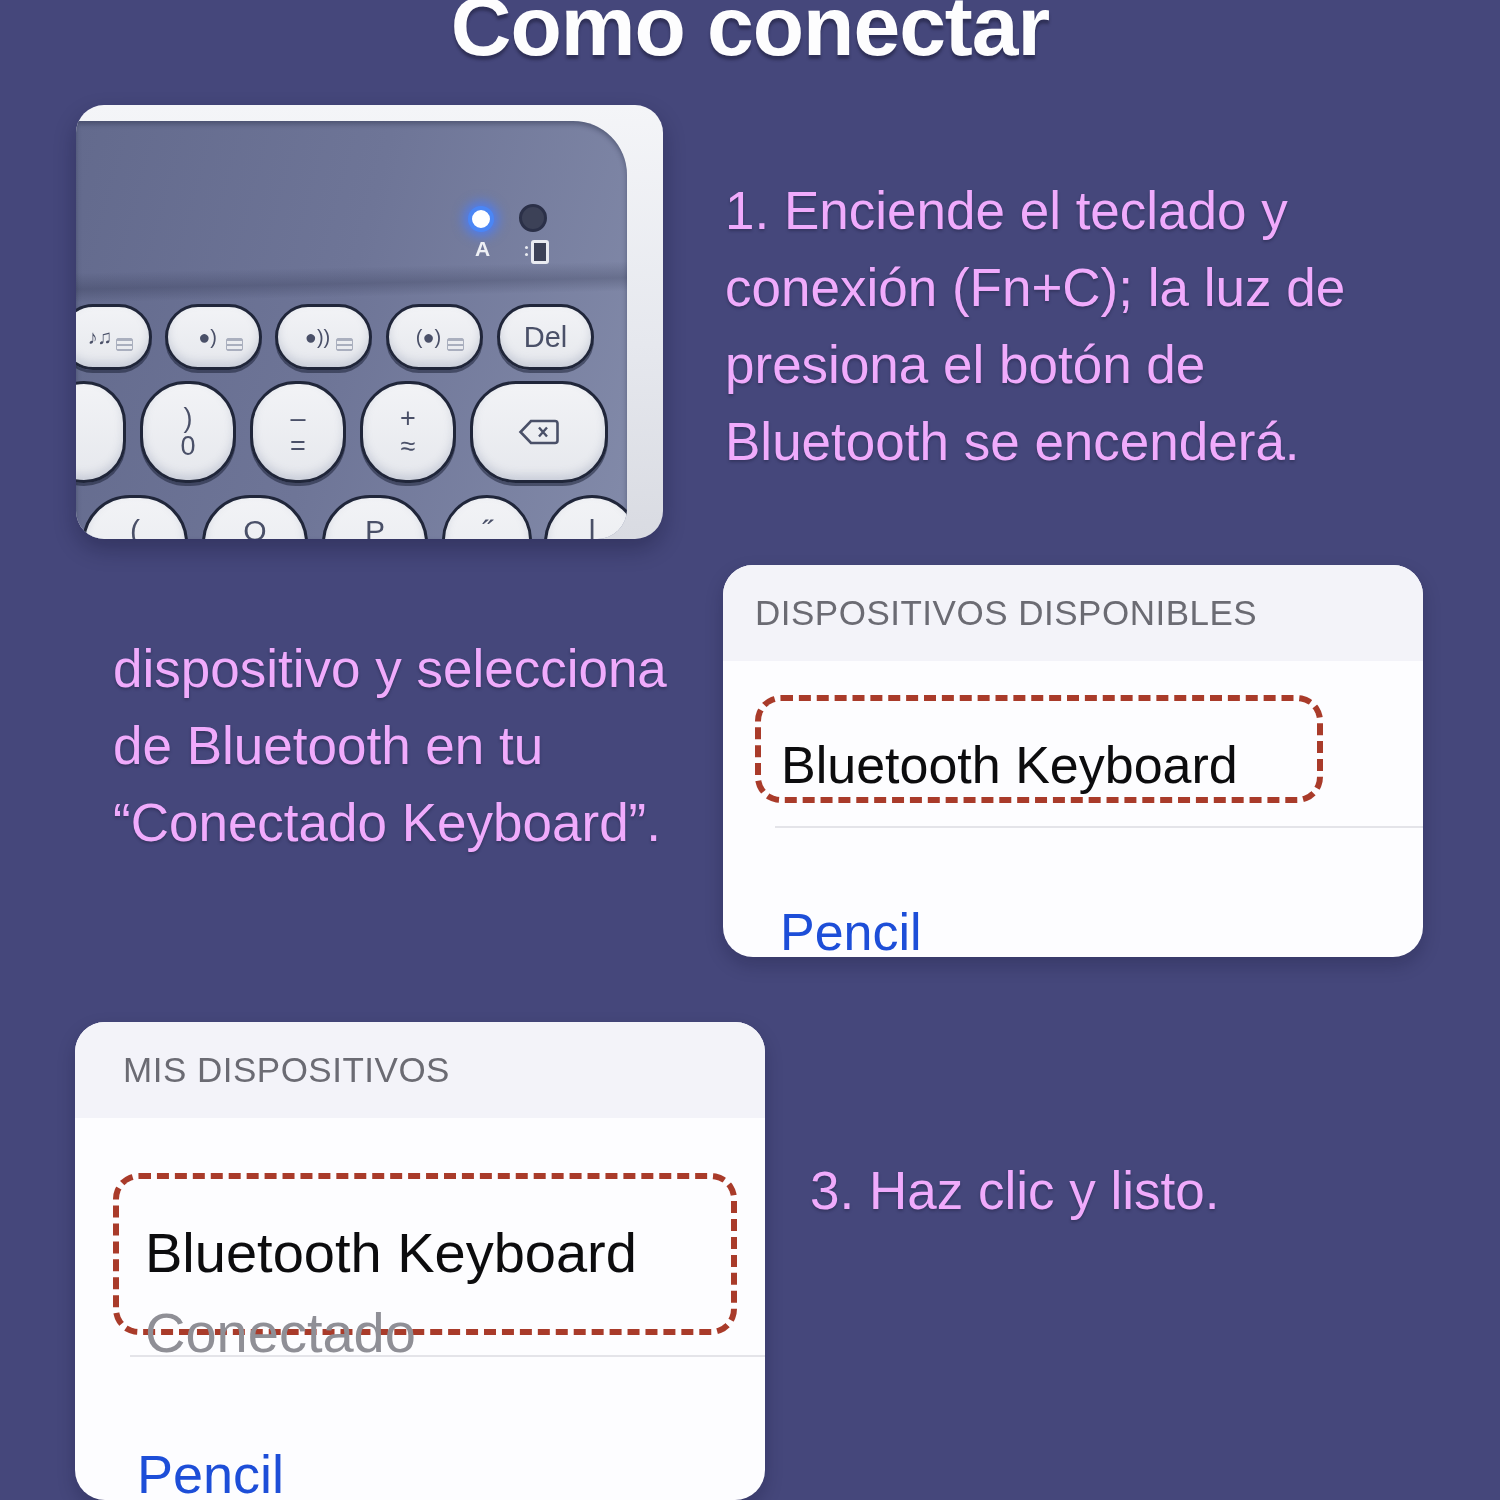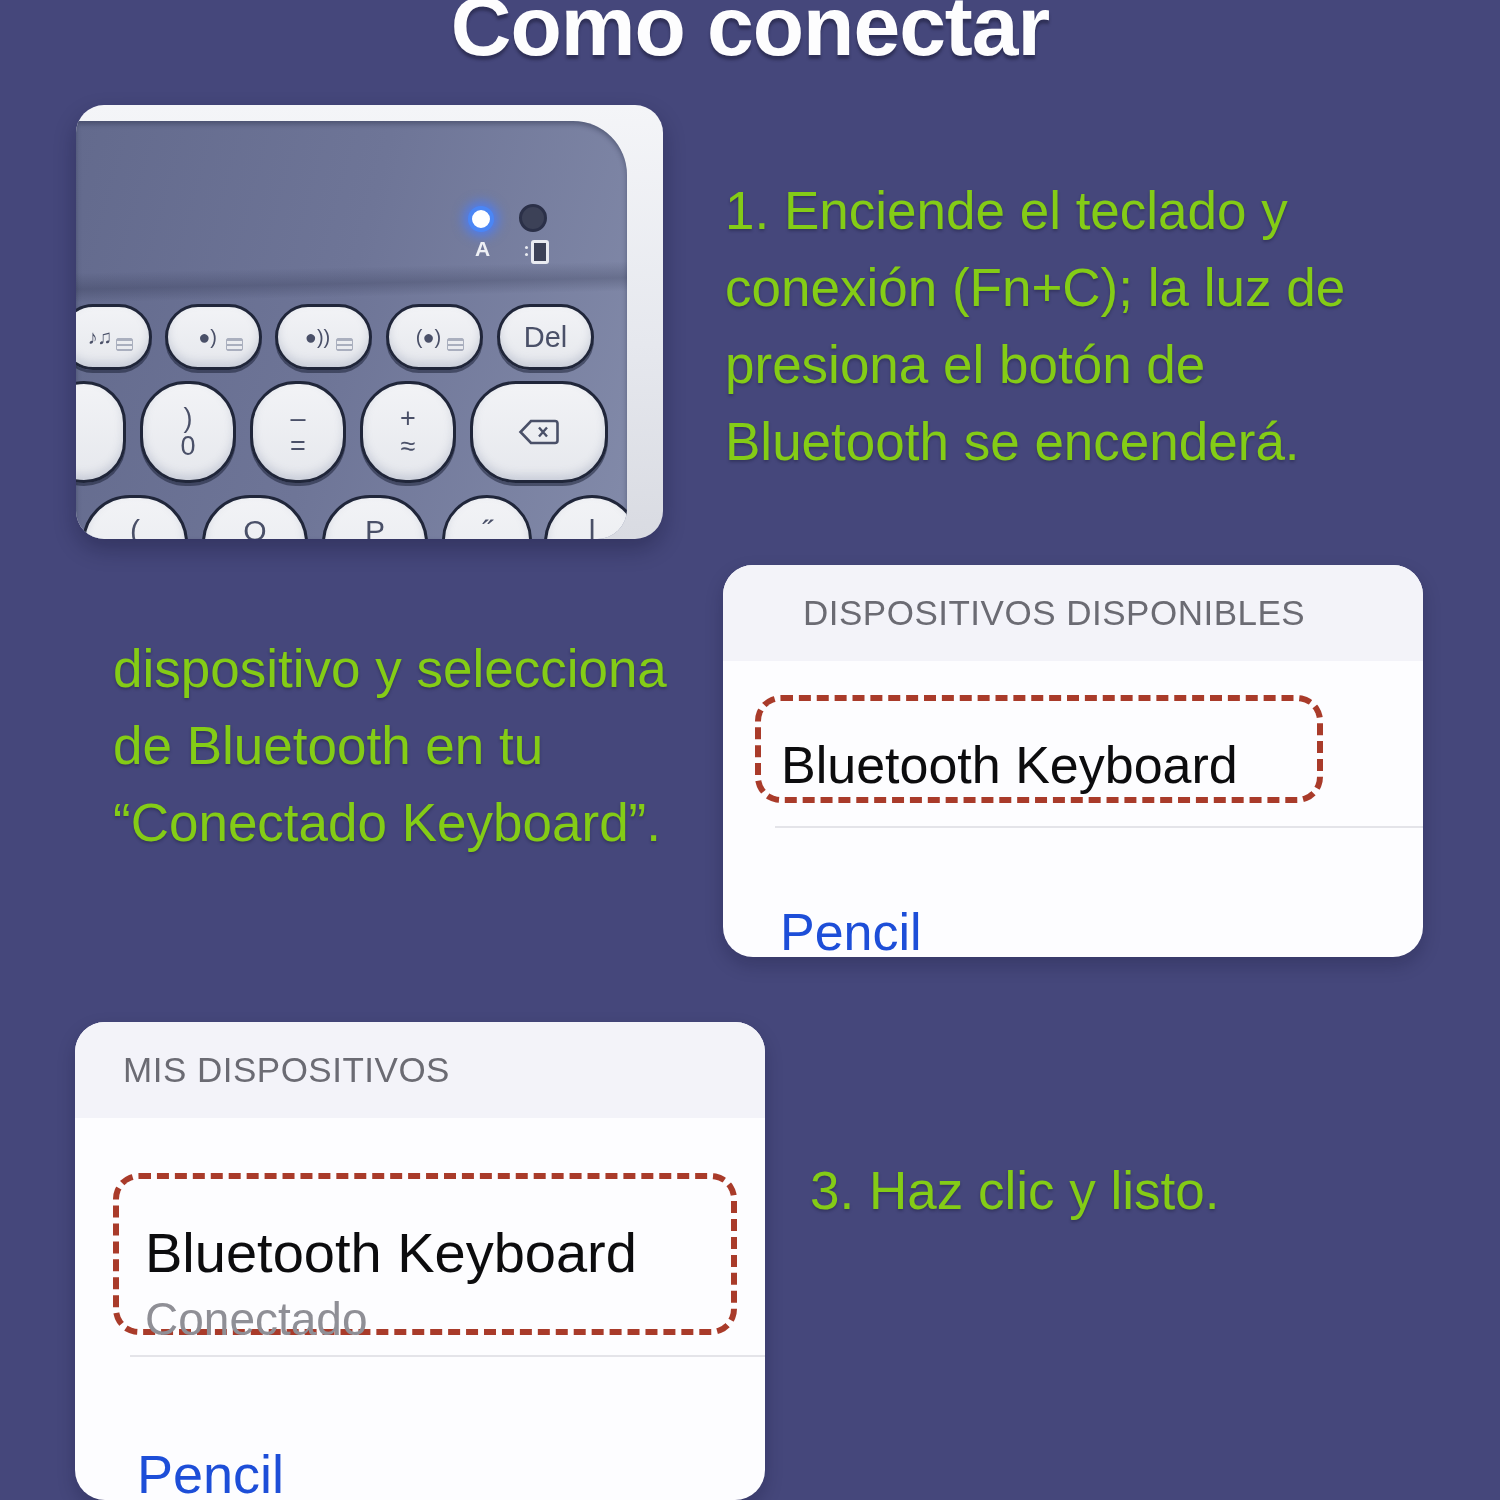--- a/index.html
+++ b/index.html
@@ -71,49 +71,49 @@
   .fnkey::after{
     content:"";position:absolute;right:16px;bottom:16px;width:15px;height:11px;
     border:1px solid #9aa0b2;border-radius:2px;
     background:repeating-linear-gradient(#9aa0b2 0 2px,transparent 2px 5px);
     opacity:.8;
   }
   .del{font-size:29px;}
   .stack{display:flex;flex-direction:column;align-items:center;line-height:1.05;font-size:27px;}
   
   .step{
-    position:absolute;color:#84cc16;font-size:53px;line-height:77px;
+    position:absolute;color:#f0abfc;font-size:53px;line-height:77px;
     text-shadow:0 2px 3px rgba(20,20,45,.35);font-weight:400;
   }
   .step1{left:725px;top:172px;}
   .step2{left:113px;top:630px;}
   .step3{left:810px;top:1152px;}
   
   .card{
     position:absolute;background:#fdfdff;border-radius:30px;overflow:hidden;
     box-shadow:0 8px 18px rgba(10,10,35,.22);
   }
   .card-available{left:723px;top:565px;width:700px;height:392px;}
   .card-mine{left:75px;top:1022px;width:690px;height:478px;}
   .card-head{
     height:96px;background:#f3f3f9;display:flex;align-items:center;
     color:#6b6b73;font-size:35px;letter-spacing:.5px;
   }
-  .card-available .card-head{padding-left:80px;}
+  .card-available .card-head{padding-left:32px;}
   .card-mine .card-head{padding-left:48px;}
   .redbox{
     position:absolute;border:6px dashed #a93b2a;border-radius:26px;box-sizing:border-box;
   }
   .card-available .redbox{left:32px;top:130px;width:568px;height:108px;
     display:flex;align-items:center;padding-left:20px;}
   .card-mine .redbox{left:38px;top:151px;width:624px;height:162px;padding:12px 0 0 26px;}
   .devname{color:#0c0c0e;margin-top:31px;}
   .card-available .devname{font-size:52px;}
   .card-mine .devname{font-size:56px;line-height:62px;}
-  .devstatus{color:#8f8f96;font-size:46px;margin-top:8px;}
+  .devstatus{color:#8f8f96;font-size:56px;margin-top:16px;}
   .divider{position:absolute;height:2px;background:#e4e4e9;right:0;}
   .card-available .divider{left:52px;top:261px;}
   .card-mine .divider{left:55px;top:333px;}
   .pencil{position:absolute;color:#1d4ed8;}
   .card-available .pencil{left:57px;top:306px;font-size:52px;}
   .card-mine .pencil{left:62px;top:390px;font-size:54px;}
 </style>
 </head>
 <body>
 

